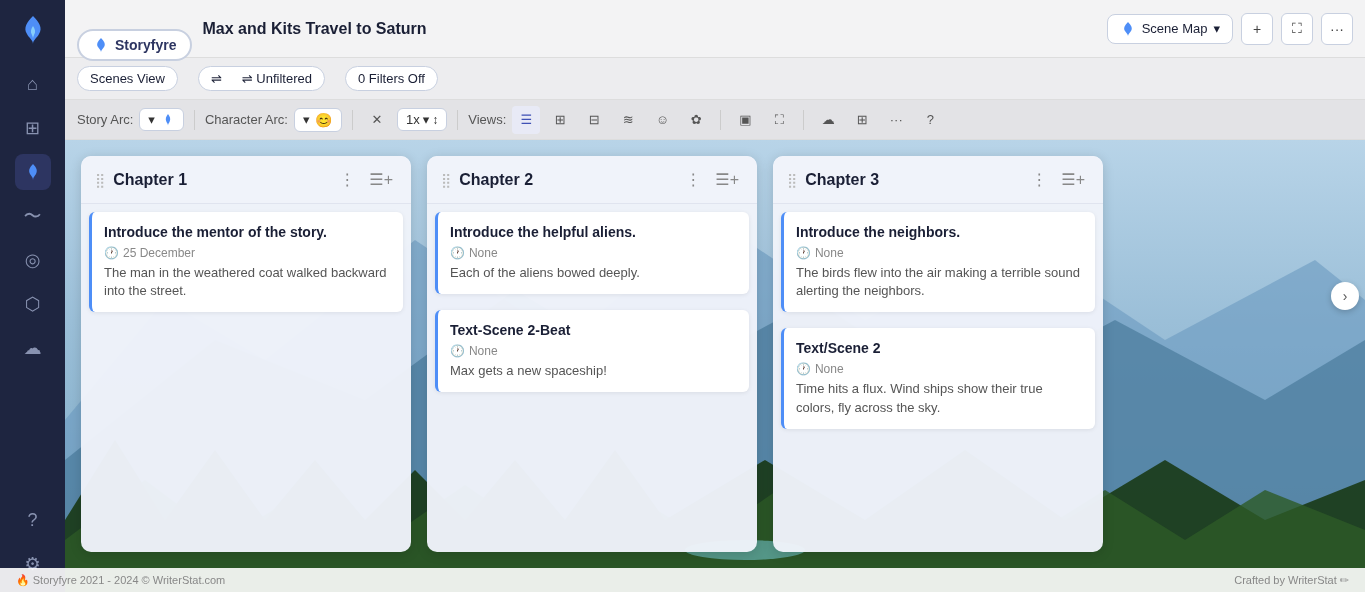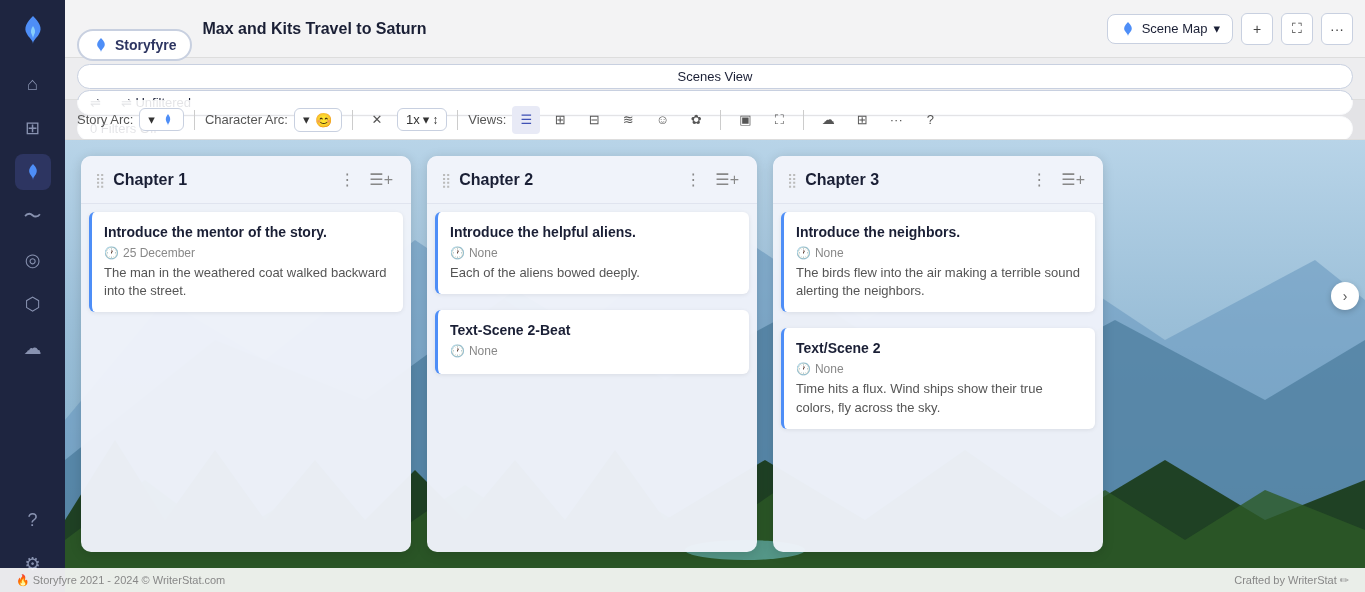--- a/index.html
+++ b/index.html
@@ -44,22 +44,22 @@
       display: flex; align-items: center; gap: 6px; border: 1px solid #c8d0e0;
       border-radius: 8px; padding: 6px 12px; cursor: pointer; font-size: 13px; background: white; color: #1a1f35;
     }
     .icon-btn {
       width: 32px; height: 32px; display: flex; align-items: center; justify-content: center;
       border: 1px solid #c8d0e0; border-radius: 6px; cursor: pointer; background: white; font-size: 14px; color: #444;
     }
 
     
     .toolbar2 {
-      background: rgba(255,255,255,0.92); display: flex; 
-      padding: 6px 12px; gap: 1px; border-bottom: 1px solid #ddd; height: 42px; flex-direction: column;
+      background: rgba(255,255,255,0.92); display: flex; align-items: center;
+      padding: 6px 12px; gap: 20px; border-bottom: 1px solid #ddd; height: 42px;
     }
     .scenes-view-btn {
       border: 1px solid #c8d0e0; border-radius: 16px; padding: 4px 12px;
       font-size: 13px; cursor: pointer; background: white; color: #1a1f35; font-weight: 500;
     }
     .filter-btn {
       display: flex; align-items: center; gap: 5px; border: 1px solid #c8d0e0; border-radius: 16px;
       padding: 4px 12px; font-size: 13px; cursor: pointer; background: white; color: #1a1f35;
     }
 
@@ -297,20 +297,21 @@
         </div>
         <div class="scene-text">Each of the aliens bowed deeply.</div>
       </div>
 
       <div class="scene-card">
         <div class="scene-title">Text-Scene 2-Beat</div>
         <div class="scene-meta">
           <span>🕐</span>
           <span>None</span>
         </div>
+        <div class="scene-text">Max gets a new spaceship!</div>
       </div>
     </div>
 
     <div class="chapter-col">
       <div class="chapter-header">
         <span class="chapter-drag">⣿</span>
         <span class="chapter-title">Chapter 3</span>
         <div class="chapter-actions">
           <button class="ch-btn">⋮</button>
           <button class="ch-btn">☰+</button>

